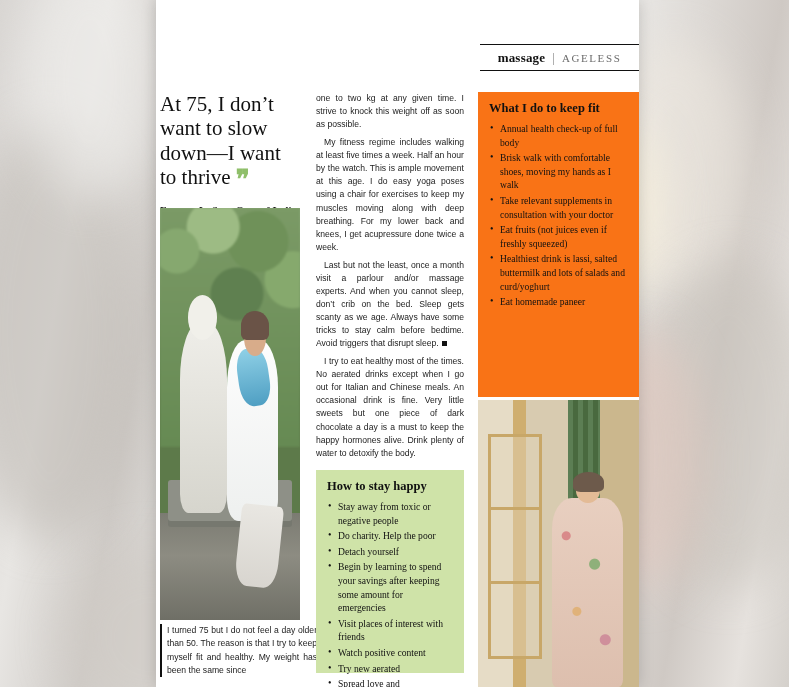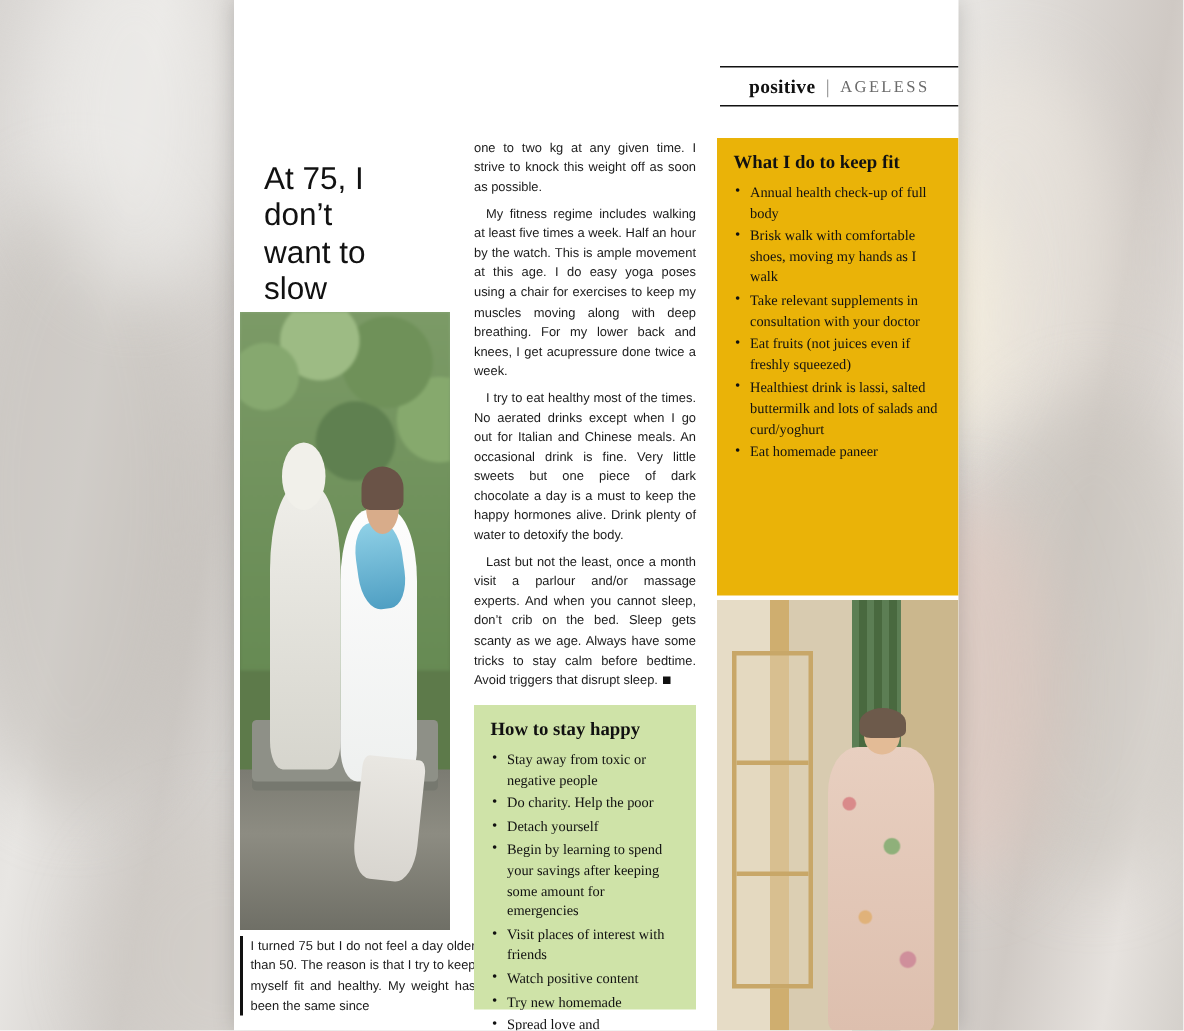--- a/index.html
+++ b/index.html
@@ -83,26 +83,26 @@
   }
 
   
   .col-left {
     position: absolute;
     left: 4px;
     top: 92px;
     width: 140px;
   }
   .headline {
-    font-family: Liberation Sans, sans-serif;
+    font-family: Liberation Serif, serif;
     font-size: 21px;
     line-height: 1.16;
     color: #111;
     font-weight: normal;
-    margin: 16px;
+    margin: 0;
   }
   .quote-mark {
     color: #8fbf6a;
     font-size: 26px;
     line-height: 0;
     font-weight: bold;
     vertical-align: -4px;
   }
   .standfirst {
     margin-top: 14px;
@@ -247,21 +247,21 @@
     top: -1px;
     font-size: 10px;
     color: #111;
   }
 
   #box-fit {
     left: 322px;
     top: 92px;
     width: 161px;
     height: 305px;
-    background: #eab308;
+    background: #f97316;
   }
   #box-happy {
     left: 160px;
     top: 470px;
     width: 148px;
     height: 203px;
     background: #cfe3a8;
   }
 
   
@@ -335,21 +335,21 @@
   <div class="smudge s3"></div>
   <div class="smudge s4"></div>
   <div class="smudge s5"></div>
   <div class="smudge s6"></div>
   <div class="smudge s7"></div>
 </div>
 
 <div id="page">
 
   <div class="masthead">
-    <span class="brand">positive</span>
+    <span class="brand">massage</span>
     <span class="sep">|</span>
     <span class="section">AGELESS</span>
   </div>
 
   <div class="col-left">
     <h1 class="headline">
       <span>At 75, I don’t</span><br>
       <span>want to slow</span><br>
       <span>down—I want</span><br>
       <span>to thrive</span>
@@ -368,22 +368,22 @@
     <div class="woman-body"></div>
     <div class="woman-legs"></div>
     <div class="woman-scarf"></div>
     <div class="woman-head"></div>
     <div class="woman-hair"></div>
   </div>
 
   <div class="col-mid">
     <p>one to two kg at any given time. I strive to knock this weight off as soon as possible.</p>
     <p>My fitness regime includes walking at least five times a week. Half an hour by the watch. This is ample movement at this age. I do easy yoga poses using a chair for exercises to keep my muscles moving along with deep breathing. For my lower back and knees, I get acupressure done twice a week.</p>
+    <p><span>Last but not the least, once a month visit a parlour and/or massage experts. And when you cannot sleep, don’t crib on the bed. Sleep gets scanty as we age. Always have some tricks to stay calm before bedtime. Avoid triggers that disrupt sleep.</span><span class="endmark"></span></p>
     <p>I try to eat healthy most of the times. No aerated drinks except when I go out for Italian and Chinese meals. An occasional drink is fine. Very little sweets but one piece of dark chocolate a day is a must to keep the happy hormones alive. Drink plenty of water to detoxify the body.</p>
-    <p><span>Last but not the least, once a month visit a parlour and/or massage experts. And when you cannot sleep, don’t crib on the bed. Sleep gets scanty as we age. Always have some tricks to stay calm before bedtime. Avoid triggers that disrupt sleep.</span><span class="endmark"></span></p>
   </div>
 
   <div class="col-bottom-left">I turned 75 but I do not feel a day older than 50. The reason is that I try to keep myself fit and healthy. My weight has been the same since</div>
   <div class="blob"></div>
 
   <div class="box" id="box-fit">
     <h3>What I do to keep fit</h3>
     <ul>
       <li>Annual health check-up of full body</li>
       <li>Brisk walk with comfortable shoes, moving my hands as I walk</li>
@@ -396,21 +396,21 @@
 
   <div class="box" id="box-happy">
     <h3>How to stay happy</h3>
     <ul>
       <li>Stay away from toxic or negative people</li>
       <li>Do charity. Help the poor</li>
       <li>Detach yourself</li>
       <li>Begin by learning to spend your savings after keeping some amount for emergencies</li>
       <li>Visit places of interest with friends</li>
       <li>Watch positive content</li>
-      <li>Try new homemade</li>
+      <li>Try new aerated</li>
       <li>Spread love and</li>
     </ul>
   </div>
 
   <div class="photo-portrait">
     <div class="wall"></div>
     <div class="curtain"></div>
     <div class="shelf"></div>
     <div class="lady-dress"></div>
     <div class="lady-head"></div>

